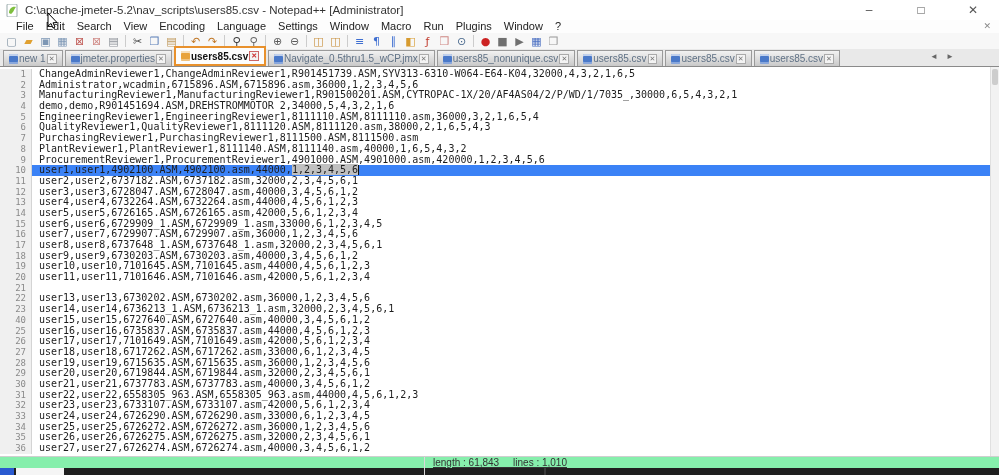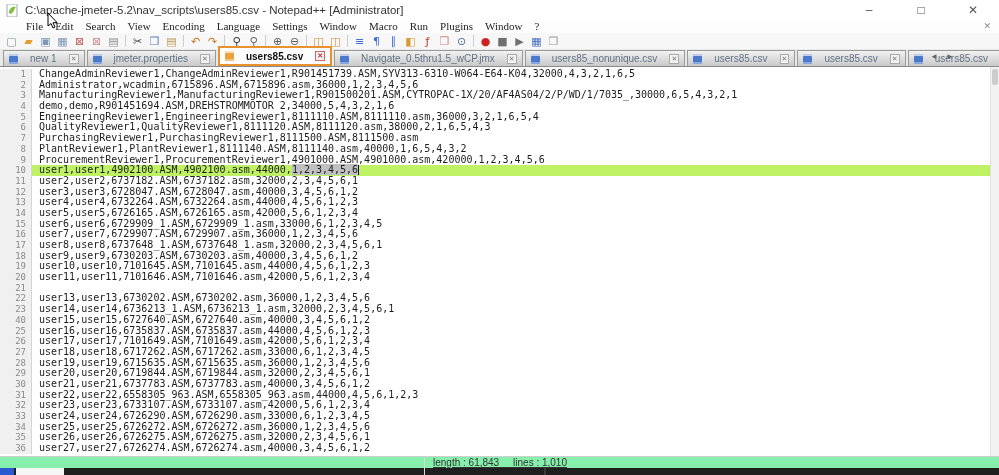--- a/index.html
+++ b/index.html
@@ -5,48 +5,48 @@
   html,body{margin:0;padding:0;}
   body{width:999px;height:475px;overflow:hidden;background:#fff;
        font-family:"Liberation Sans",sans-serif;position:relative;-webkit-font-smoothing:antialiased;}
   
   .titlebar{height:20px;display:flex;align-items:center;background:#ffffff;padding-left:6px;}
   .app-icon{width:13px;height:13px;margin-right:6px;flex:0 0 auto;}
   .title-text{font-size:11.5px;color:#333;}
   .win-controls{margin-left:auto;display:flex;}
   .win-btn{width:52px;text-align:center;font-size:12px;color:#555;line-height:20px;cursor:default;}
   
-  .menubar{height:13px;display:flex;align-items:center;background:#fdfdfd;padding-left:20px;position:relative;font-family:Liberation Serif, serif;}
+  .menubar{height:13px;display:flex;align-items:center;background:#fdfdfd;padding-left:10px;position:relative;}
   .menu-item{font-size:11px;color:#222;padding:0 6px;line-height:13px;}
   .menubar-close{position:absolute;right:8px;top:0;font-size:9px;color:#888;line-height:13px;}
   
   .toolbar{height:16px;display:flex;align-items:center;background:#f7f7f7;padding-left:3px;}
   .ticon{width:15px;height:15px;text-align:center;font-size:11px;line-height:15px;margin:0 1px;
          font-family:"DejaVu Sans",sans-serif;}
   .tsep{width:1px;height:12px;background:#ccc;margin:0 3px;}
   
   .tabbar{height:18px;background:#e9e9e9;border-bottom:1px solid #8a8a8a;display:flex;align-items:flex-end;
           padding-left:3px;position:relative;box-sizing:border-box;}
-  .tab{height:15px;display:flex;align-items:center;gap:12px;padding:0 5px;margin-right:2px;
+  .tab{height:15px;display:flex;align-items:center;gap:1px;padding:0 5px;margin-right:2px;
        background:linear-gradient(#f2f2f2,#c9c9c9);border:1px solid #9a9a9a;border-bottom:none;
        font-size:10px;color:#5f7185;white-space:nowrap;}
   .tab.active{background:#fdfdfd;color:#111;border:2px solid #e8912d;height:16px;font-weight:bold;}
   .tab-fileicon{width:9px;height:10px;border-radius:1px;
         box-shadow:inset 0 2px 0 rgba(255,255,255,.65), inset 0 -2px 0 rgba(255,255,255,.35);}
   .tab-close{font-size:7px;line-height:8px;border:1px solid #aaa;color:#777;padding:0 1px;background:#f3f3f3;}
   .tab.active .tab-close{color:#c33;border-color:#c66;}
   .tab-arrows{position:absolute;right:42px;top:3px;font-size:8px;color:#666;letter-spacing:3px;}
   
   .editor{height:389px;background:#fff;overflow:hidden;position:relative;
           font-family:"DejaVu Sans Mono","Liberation Mono",monospace;font-size:10px;padding-top:2px;box-sizing:border-box;}
   .row{display:flex;height:10.7px;line-height:10.7px;white-space:pre;}
   .ln{flex:0 0 26px;background:#f0f0f0;color:#8a8a8a;text-align:right;padding-right:5px;
       font-size:9px;border-right:1px solid #d4d4d4;}
   .txt{padding-left:7px;color:#1c1c1c;}
-  .row.current{background:#bef264;}
+  .row.current{background:#3b82f6;}
   .row.current .ln{background:#f0f0f0;}
   .sel{background:#c0c0c0;}
   .caret{display:inline-block;width:1px;height:10px;background:#111;vertical-align:top;}
   .vscroll{position:absolute;top:0;right:0;width:8px;height:100%;background:#f2f2f2;border-left:1px solid #e0e0e0;}
   .vthumb{position:absolute;top:2px;left:1px;width:6px;height:16px;background:#cdcdcd;border-radius:2px;}
   
   .statusbar{height:12px;background:#86efac;border-top:1px solid #cfcfcf;display:flex;align-items:center;
              font-size:10px;color:#333;box-sizing:border-box;flex-direction:column;}
   .sseg{white-space:pre;padding:0 8px;border-left:1px solid #dadada;line-height:12px;overflow:hidden;}
   .sseg:first-child{border-left:none;flex:1;}

